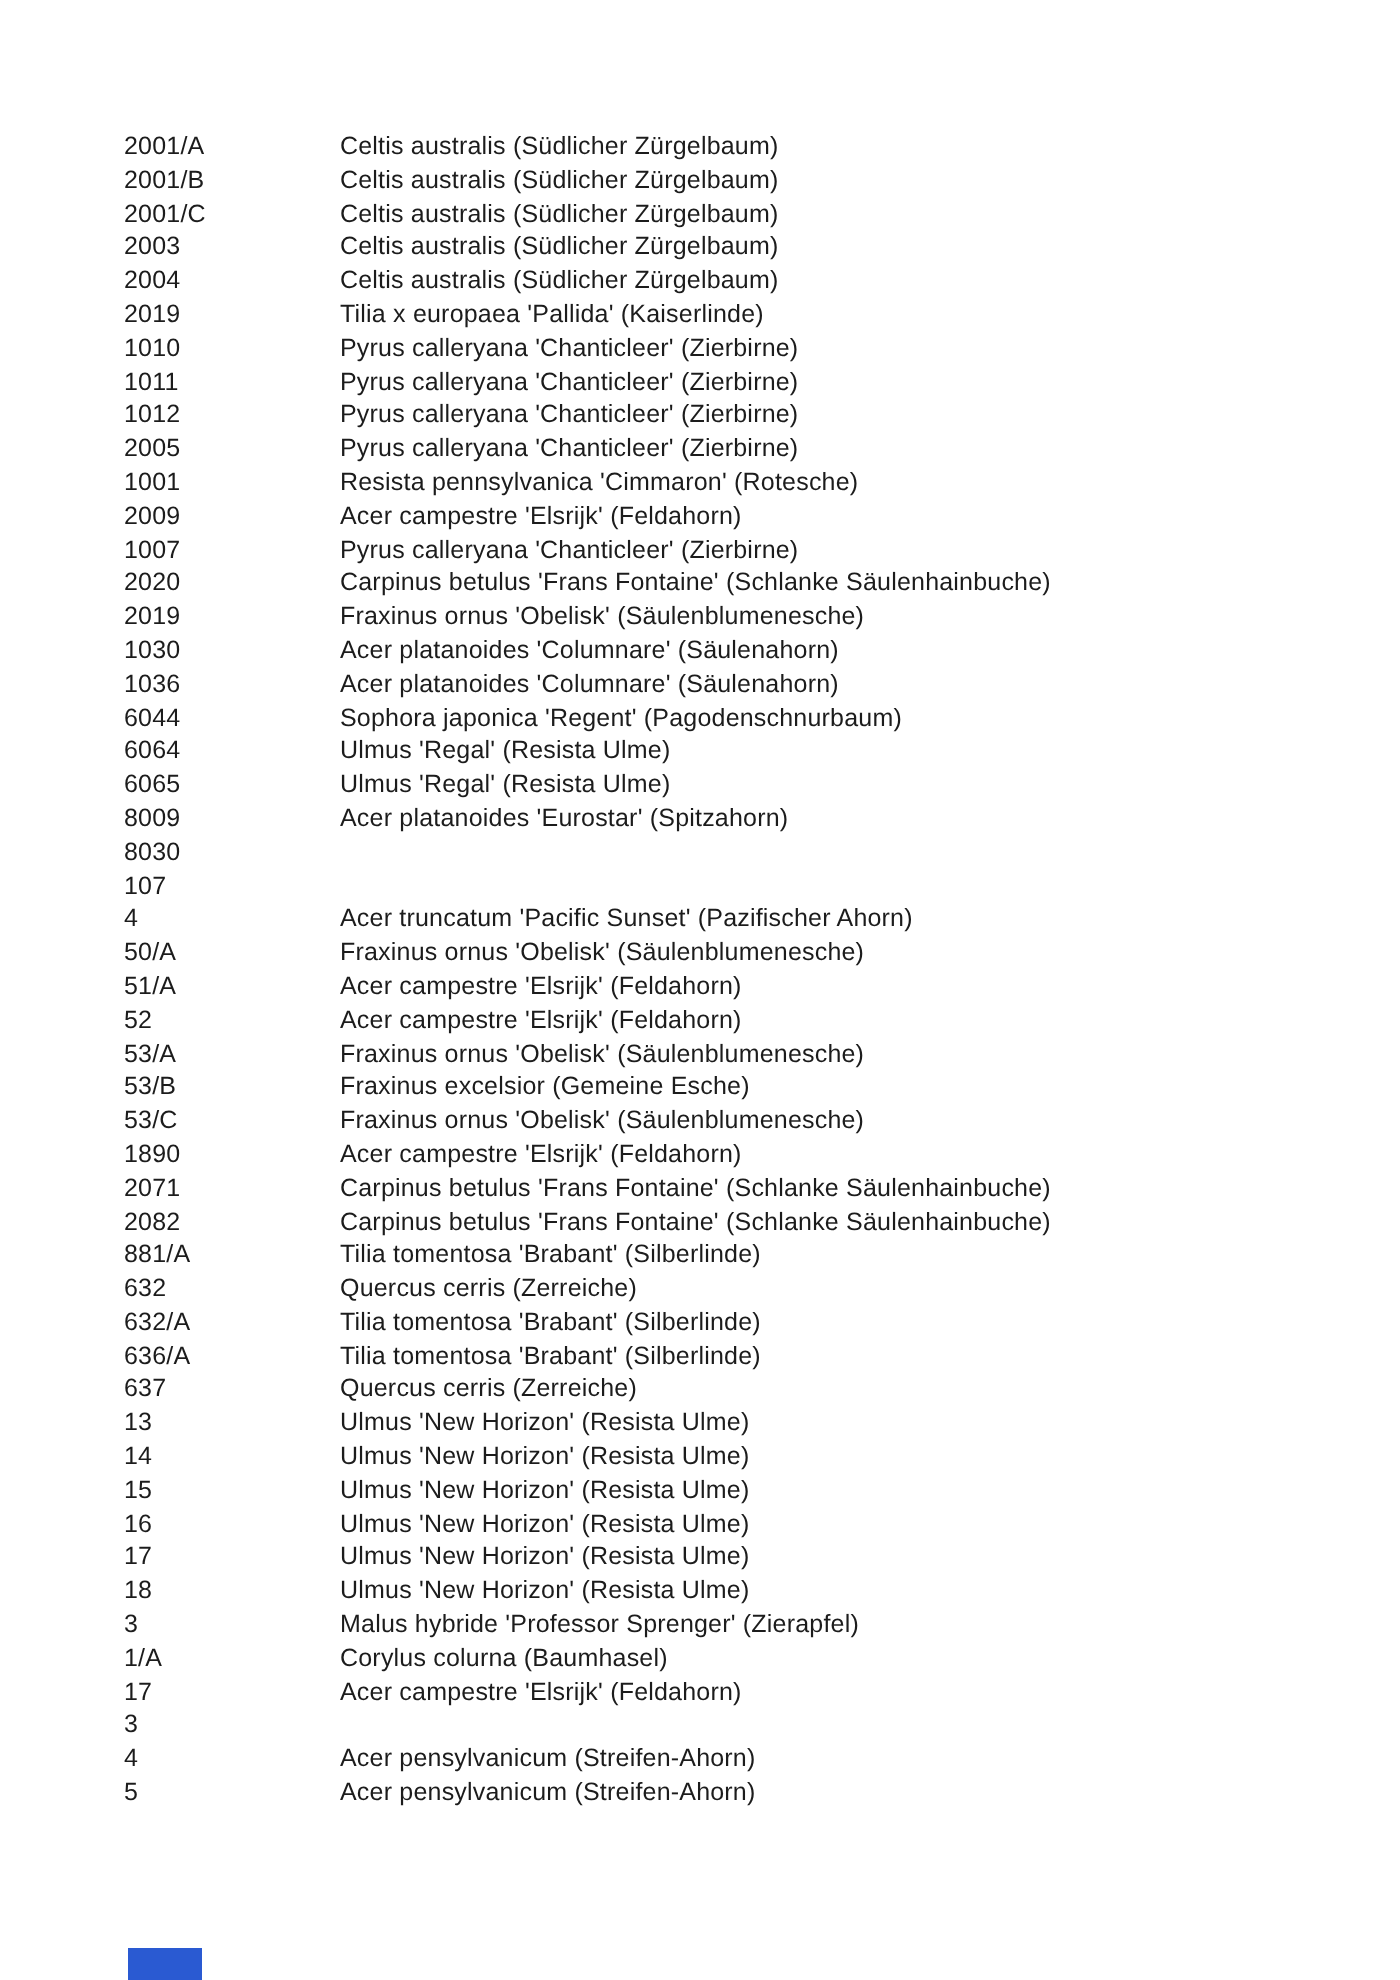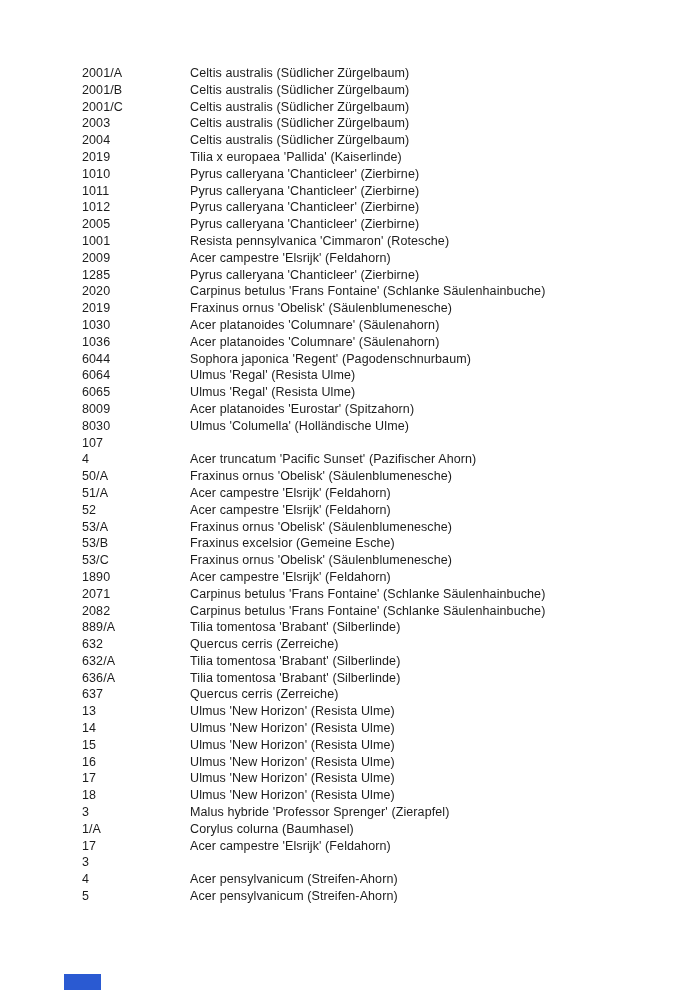--- a/index.html
+++ b/index.html
@@ -25,21 +25,20 @@
     top: 65px;
     left: 62px;
     right: 30px;
   }
   .tree-row {
     display: flex;
     align-items: baseline;
     font-size: 12.5px;
     line-height: 16.8px;
     white-space: nowrap;
-    margin-left: 20px;
   }
   .tree-id {
     flex: 0 0 108px;
     letter-spacing: 0.1px;
   }
   .tree-name {
     flex: 1 1 auto;
     letter-spacing: 0.1px;
   }
   .footer-blue-bar {
@@ -110,21 +109,21 @@
       <span class="tree-id">1001</span>
       <span class="tree-name">Resista pennsylvanica 'Cimmaron' (Rotesche)</span>
     </div>
 
     <div class="tree-row">
       <span class="tree-id">2009</span>
       <span class="tree-name">Acer campestre 'Elsrijk' (Feldahorn)</span>
     </div>
 
     <div class="tree-row">
-      <span class="tree-id">1285</span>
+      <span class="tree-id">1007</span>
       <span class="tree-name">Pyrus calleryana 'Chanticleer' (Zierbirne)</span>
     </div>
 
     <div class="tree-row">
       <span class="tree-id">2020</span>
       <span class="tree-name">Carpinus betulus 'Frans Fontaine' (Schlanke Säulenhainbuche)</span>
     </div>
 
     <div class="tree-row">
       <span class="tree-id">2019</span>
@@ -156,21 +155,20 @@
       <span class="tree-name">Ulmus 'Regal' (Resista Ulme)</span>
     </div>
 
     <div class="tree-row">
       <span class="tree-id">8009</span>
       <span class="tree-name">Acer platanoides 'Eurostar' (Spitzahorn)</span>
     </div>
 
     <div class="tree-row">
       <span class="tree-id">8030</span>
-      <span class="tree-name">Ulmus 'Columella' (Holländische Ulme)</span>
     </div>
 
     <div class="tree-row">
       <span class="tree-id">107</span>
     </div>
 
     <div class="tree-row">
       <span class="tree-id">4</span>
       <span class="tree-name">Acer truncatum 'Pacific Sunset' (Pazifischer Ahorn)</span>
     </div>
@@ -215,21 +213,21 @@
       <span class="tree-id">2071</span>
       <span class="tree-name">Carpinus betulus 'Frans Fontaine' (Schlanke Säulenhainbuche)</span>
     </div>
 
     <div class="tree-row">
       <span class="tree-id">2082</span>
       <span class="tree-name">Carpinus betulus 'Frans Fontaine' (Schlanke Säulenhainbuche)</span>
     </div>
 
     <div class="tree-row">
-      <span class="tree-id">889/A</span>
+      <span class="tree-id">881/A</span>
       <span class="tree-name">Tilia tomentosa 'Brabant' (Silberlinde)</span>
     </div>
 
     <div class="tree-row">
       <span class="tree-id">632</span>
       <span class="tree-name">Quercus cerris (Zerreiche)</span>
     </div>
 
     <div class="tree-row">
       <span class="tree-id">632/A</span>

